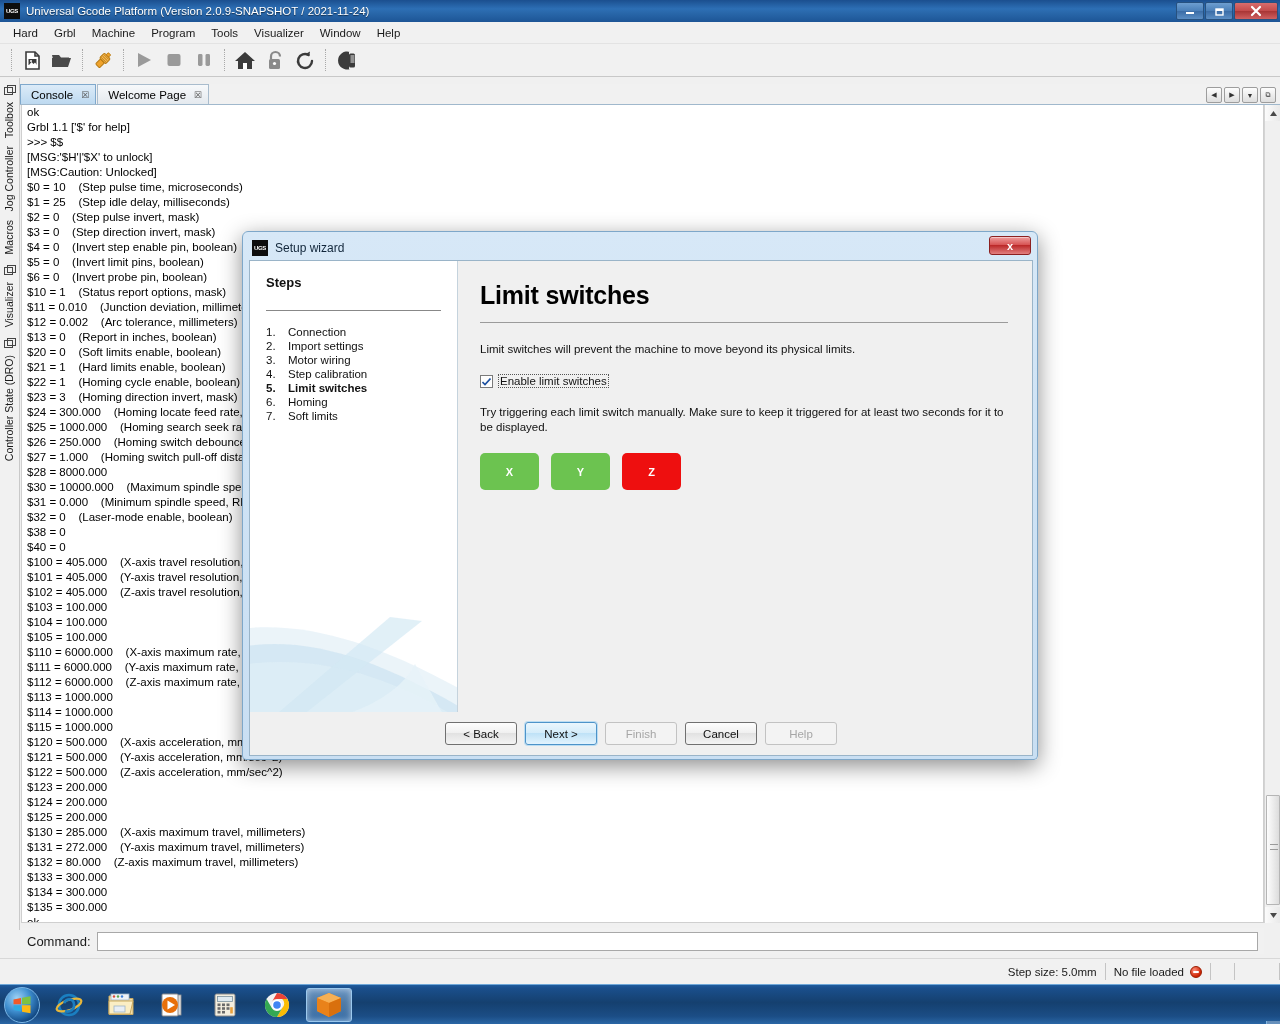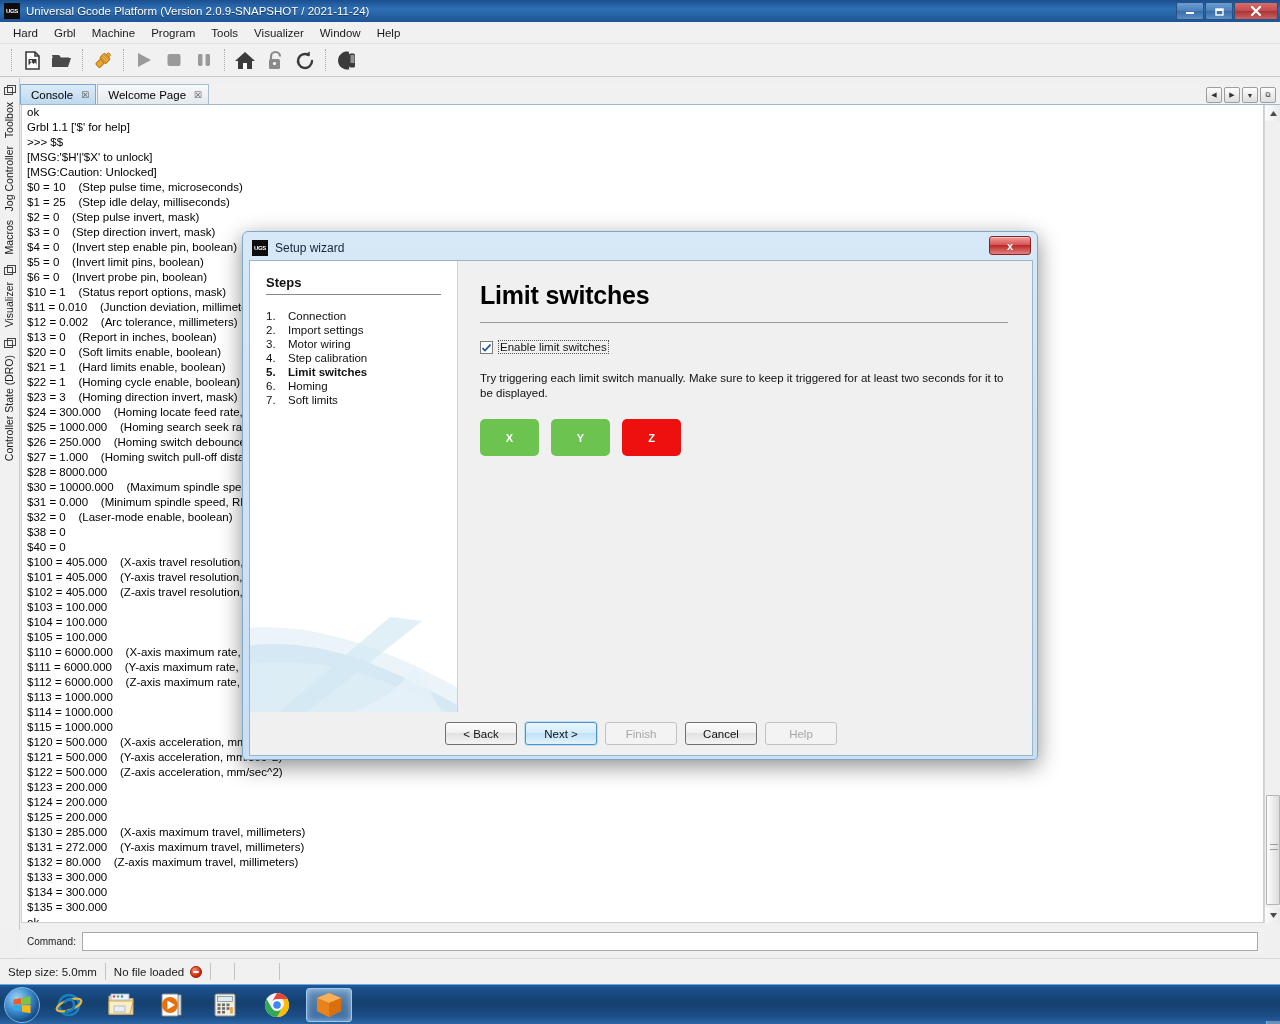--- a/index.html
+++ b/index.html
@@ -143,32 +143,32 @@
     position: absolute; left: 1px; width: 14px;
     background: linear-gradient(to right,#fdfdfd,#dcdcdc);
     border: 1px solid #b5b5b5; border-radius: 1px;
   }
 
   
   .cmdbar {
     position: absolute; left: 21px; top: 928px; width: 1243px; height: 26px;
     background: #f1f1f1; display: flex; align-items: center; padding: 0 6px;
   }
-  .cmdlabel { font-size: 10px; color: #1a1a1a; margin-right: 6px; }
+  .cmdlabel { font-size: 13px; color: #1a1a1a; margin-right: 6px; }
   .cmdinput {
     flex: 1; height: 19px; background: #fff; border: 1px solid #a8a8a8;
     font-family: "Liberation Sans", sans-serif; font-size: 11.5px;
     padding: 0 3px; outline: none;
   }
 
   
   .statusbar {
     position: absolute; left: 0; top: 958px; width: 1280px; height: 26px;
     background: #f1f1f1; border-top: 1px solid #d8d8d8;
-    display: flex; align-items: center; justify-content: flex-start;
+    display: flex; align-items: center; justify-content: flex-end;
     font-size: 11.5px; color: #1a1a1a;
   }
   .sb-cell { padding: 0 8px; border-left: 1px solid #c4c4c4; height: 17px; display:flex; align-items:center; }
   .sb-dot {
     width: 12px; height: 12px; border-radius: 50%;
     background: radial-gradient(circle at 35% 30%, #ff8d7a, #cc2200 70%);
     border: 1px solid #9b1c00;
     margin-left: 6px;
     position: relative;
   }
@@ -208,21 +208,21 @@
     position: absolute; left: 6px; top: 28px; width: 784px; height: 470px;
     background: #f0f0f0; border: 1px solid #9ab4c8;
     display: flex;
   }
   .dlg-steps {
     width: 208px; background: #ffffff; border-right: 1px solid #c5d3dd;
     position: relative; overflow: hidden;
   }
   .steps-title {
     margin: 14px 16px 0 16px; font-size: 13px; font-weight: bold; color: #111;
-    padding-bottom: 4px; border-bottom: 1px solid #888;
+    padding-bottom: 20px; border-bottom: 1px solid #888;
   }
   .steps-list { margin: 14px 16px 0 16px; }
   .step-row { display: flex; font-size: 11.5px; color: #111; line-height: 14px; padding: 0 0 0 0; height: 14px; }
   .step-row + .step-row { margin-top: 0px; }
   .step-num { width: 22px; }
   .step-row.active { font-weight: bold; }
   .swoosh { position:absolute; left:0; bottom:0; width: 208px; height: 160px; opacity: 0.95; }
   .dlg-main {
     flex: 1; background: #f0f0f0; position: relative; padding: 20px 24px 0 22px;
   }
@@ -593,20 +593,21 @@
           <path d="M-10 78 C60 66 130 92 210 138 L210 160 L-10 160 Z" fill="#bddcee" opacity="0.5"></path>
           <path d="M-10 96 C70 84 140 108 210 150 L210 160 L-10 160 Z" fill="#ddeef7" opacity="0.7"></path>
           <path d="M140 48 L15 155 L38 158 L172 52 Z" fill="#cfe6f2" opacity="0.65"></path>
           <path d="M165 95 C150 125 110 145 60 155 L200 158 Z" fill="#e6f2f9" opacity="0.8"></path>
         </svg>
       </div>
 
       <div class="dlg-main">
         <div class="dlg-h1">Limit switches</div>
         <div class="dlg-rule"></div>
+        <div class="dlg-p">Limit switches will prevent the machine to move beyond its physical limits.</div>
 
         <div class="chk-row">
           <div class="chkbox">
             <svg width="9" height="8" viewBox="0 0 9 8">
                 <path d="M0.5 4 L3 6.5 L8.5 0.5" fill="none" stroke="#1b4fa0" stroke-width="1.6"></path>
               </svg>
           </div>
           <div class="chk-label focused">Enable limit switches</div>
         </div>
 

